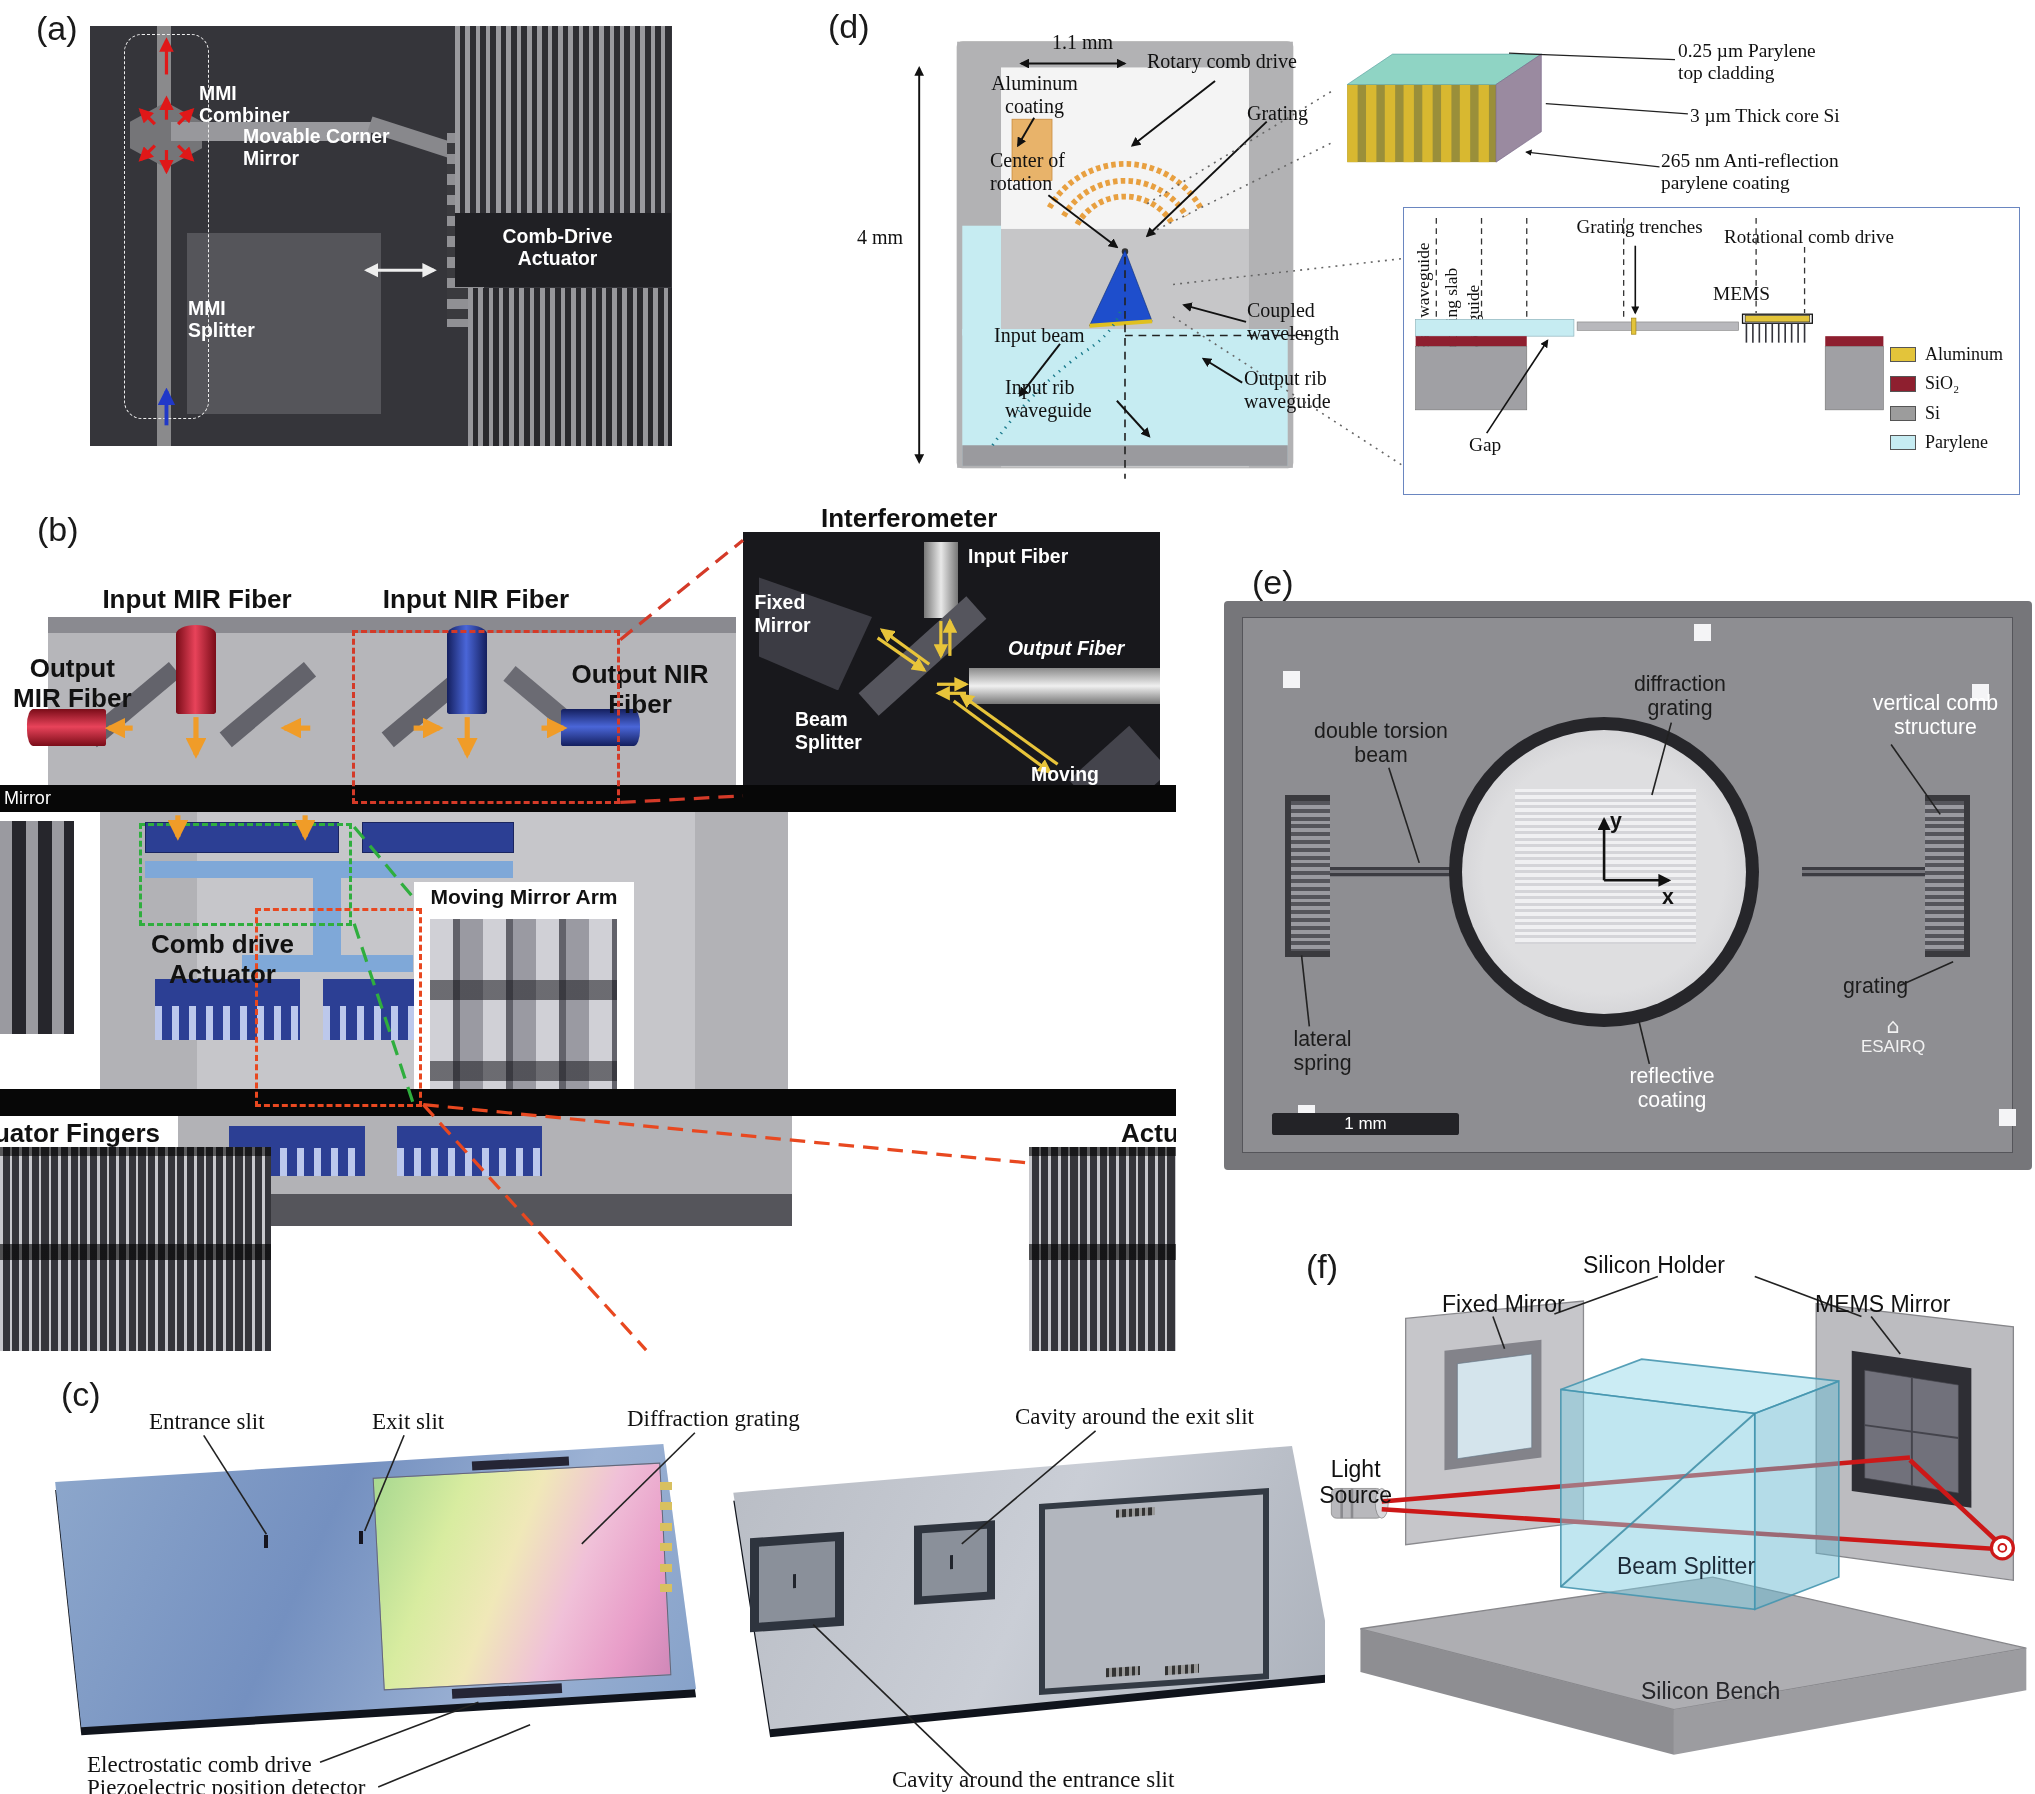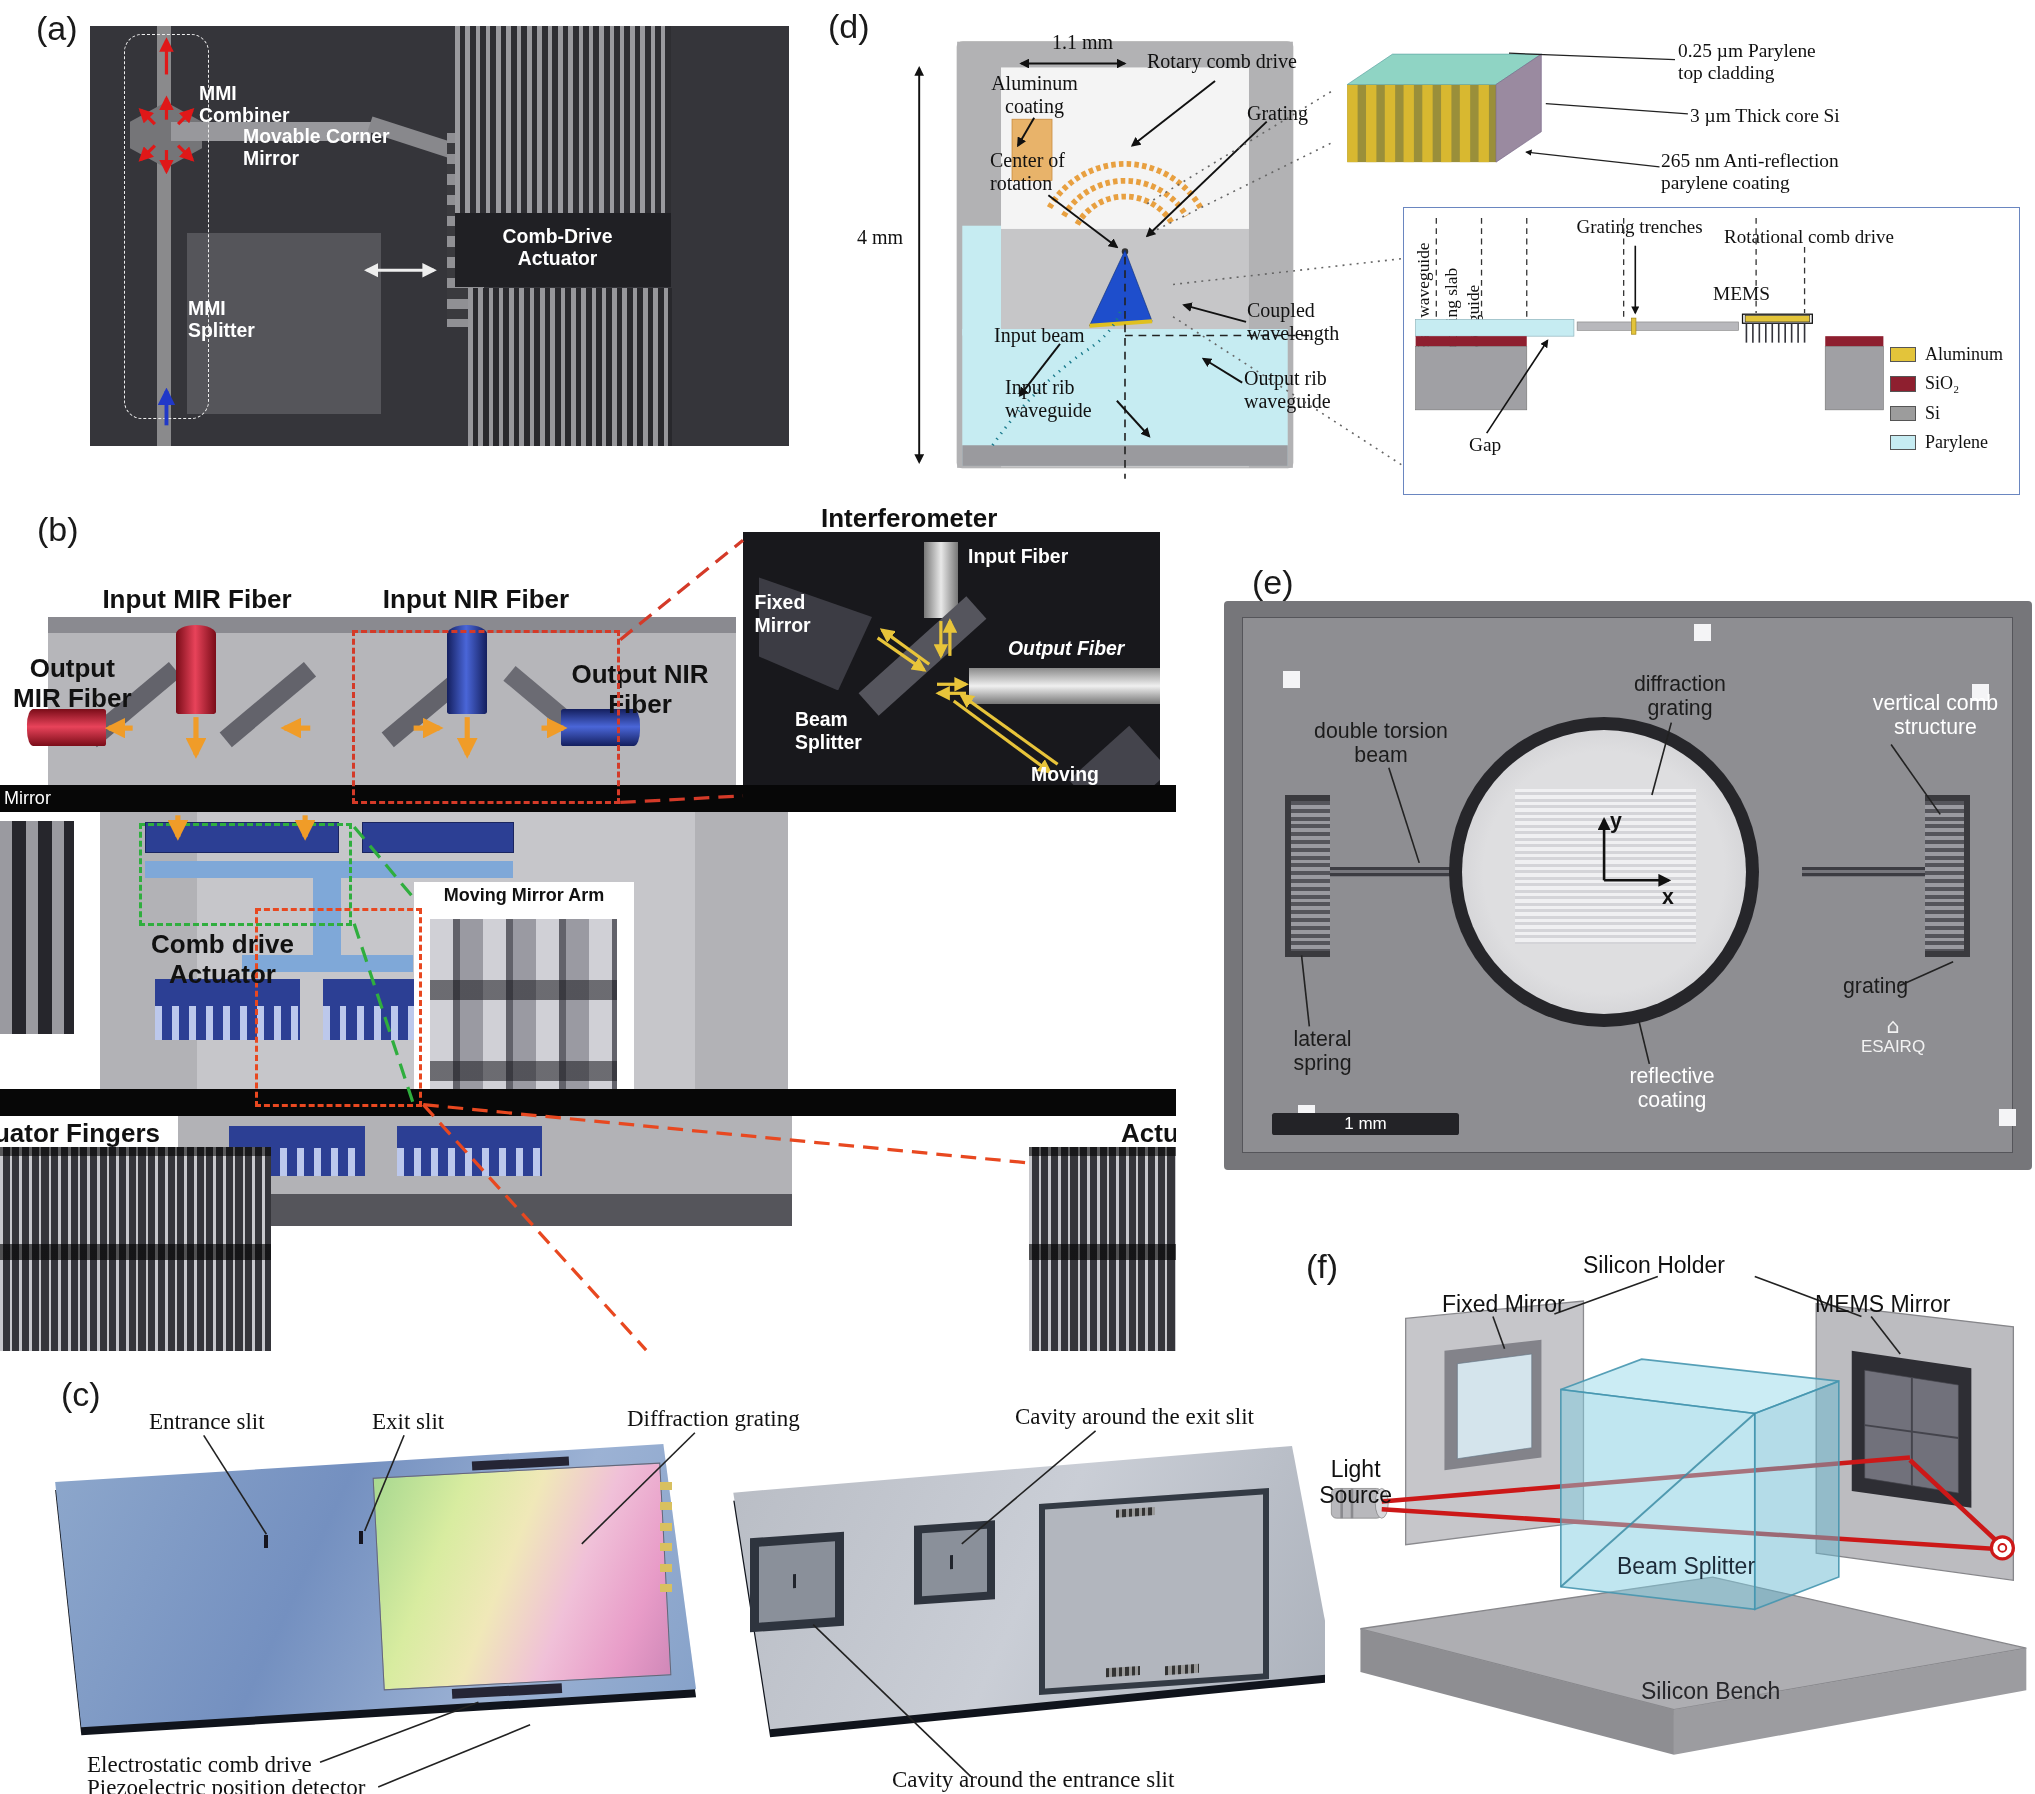--- a/index.html
+++ b/index.html
@@ -7,39 +7,39 @@
 #canvas{position:relative;width:2035px;height:1794px;background:#fff;font-family:"Liberation Sans",sans-serif;color:#111;overflow:hidden}
 .abs{position:absolute}
 .tag{position:absolute;font-size:34px;color:#1a1a1a;z-index:9}
 .lbl{position:absolute;line-height:1.15}
 .pl{white-space:pre-line}
 .b{font-weight:bold}
 .w{color:#fff}
 .ser{font-family:"Liberation Serif",serif}
 .ctr{text-align:center}
 .f26{font-size:17px}.f28{font-size:18px}.f29{font-size:19px}.f30{font-size:19.4px}.f31{font-size:20px}
-.f33{font-size:21.3px}.f36{font-size:23px}.f38{font-size:18px}.f40{font-size:26px}
+.f33{font-size:21.3px}.f36{font-size:23px}.f38{font-size:21px}.f40{font-size:26px}
 .osvg{position:absolute;left:0;top:0;pointer-events:none}
 .vlab{position:absolute;writing-mode:vertical-rl;transform:rotate(180deg);font-family:"Liberation Serif",serif;font-size:17.4px;line-height:1.25;white-space:pre-line;color:#111}
 .legend-row{display:flex;align-items:center;margin-bottom:8.4px}
 .legend-sw{width:26px;height:15.5px;border:0.6px solid #555;margin-right:9px;flex:none}
 </style>
 </head>
 <body>
 
 <div id="canvas">
 
   <div class="tag" style="left:36px;top:9px">(a)</div>
   <div class="tag" style="left:37px;top:510px">(b)</div>
   <div class="tag" style="left:61px;top:1375px">(c)</div>
   <div class="tag" style="left:828px;top:6.5px">(d)</div>
   <div class="tag" style="left:1252px;top:563px">(e)</div>
   <div class="tag" style="left:1306px;top:1247px">(f)</div>
 
-  <div class="abs" style="left:90px;top:26px;width:699px;height:420px;background:#35353a;overflow:hidden">
+  <div class="abs" style="left:90px;top:26px;width:582px;height:420px;background:#35353a;overflow:hidden">
     <div class="abs" style="left:67px;top:0;width:14.2px;height:420px;background:#8a8a8c"></div>
     <div class="abs" style="left:40px;top:76px;width:72px;height:66px;background:#757578;clip-path:polygon(50% 0,100% 30%,100% 70%,50% 100%,0 70%,0 30%)"></div>
     <div class="abs" style="left:81px;top:96px;width:200px;height:19.4px;background:#98989c"></div>
     <div class="abs" style="left:278px;top:103px;width:84px;height:15.5px;background:#88888c;transform:rotate(18deg)"></div>
     <div class="abs" style="left:357px;top:107px;width:37px;height:194px;background:repeating-linear-gradient(180deg,#909094 0 10.3px,#3a3a3e 10.3px 20.7px)"></div>
     <div class="abs" style="left:97px;top:207px;width:194px;height:181px;background:#55555a"></div>
     <div class="abs" style="left:365px;top:0;width:216px;height:187px;background:repeating-linear-gradient(90deg,#9a9a9e 0 4.5px,#2e2e32 4.5px 10.3px)"></div>
     <div class="abs" style="left:365px;top:187px;width:216px;height:74px;background:#202024"></div>
     <div class="abs" style="left:378px;top:262px;width:204px;height:158px;background:repeating-linear-gradient(90deg,#96969a 0 4.5px,#28282c 4.5px 10.3px)"></div>
     <div class="abs" style="left:34px;top:7.8px;width:85px;height:385px;border:1.9px dashed #eee;border-radius:18px"></div>

